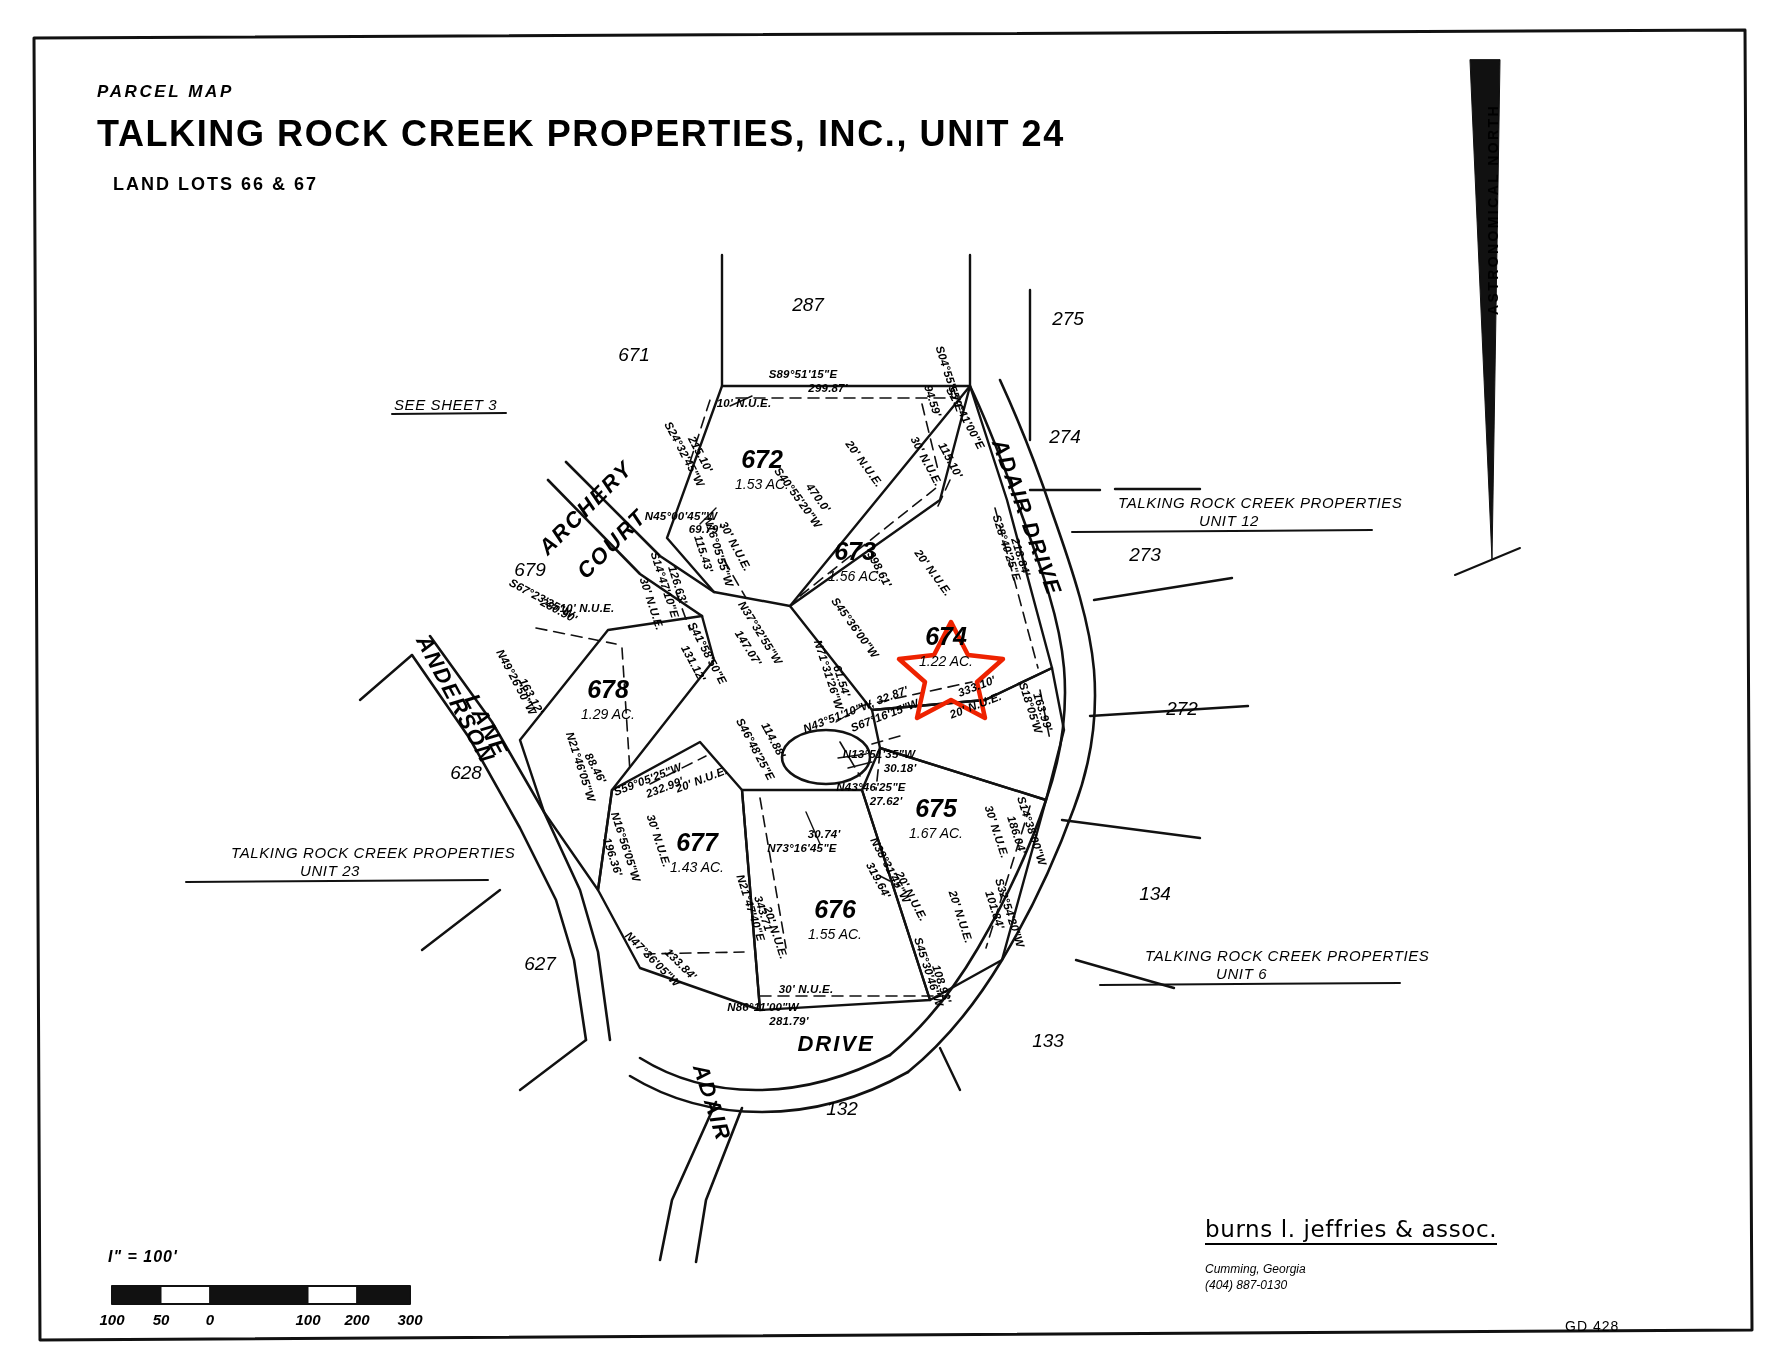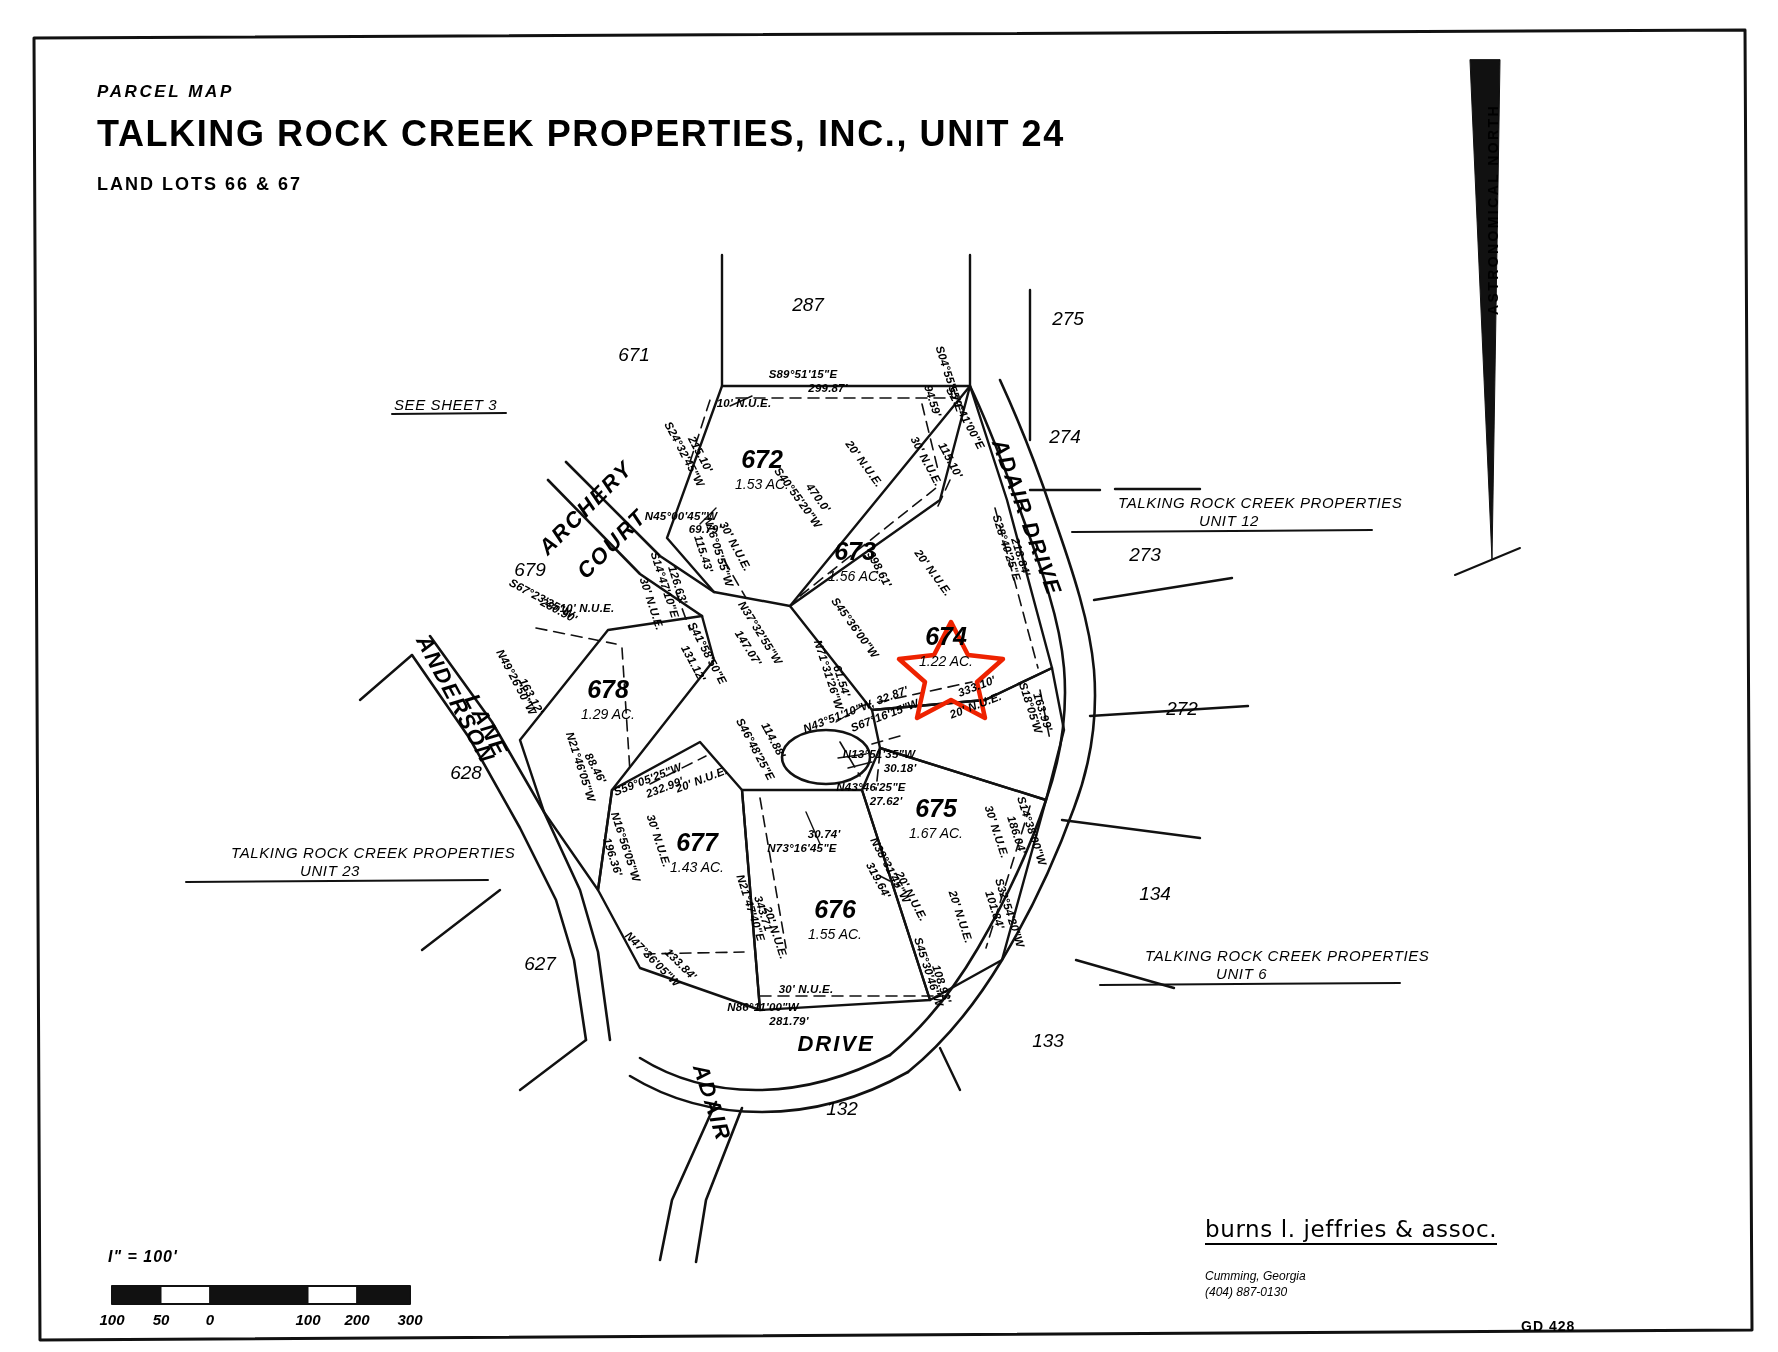--- a/index.html
+++ b/index.html
@@ -11,30 +11,30 @@
   .bear{font-size:11.5px;font-style:italic;font-weight:600;letter-spacing:.2px;}
   .lotno{font-size:25px;font-weight:bold;font-style:italic;}
   .lotac{font-size:14px;font-style:italic;}
   .adjno{font-size:19px;font-style:italic;}
   .road{font-size:22px;font-weight:bold;letter-spacing:2px;font-style:italic;}
   .note{font-size:15px;font-style:italic;letter-spacing:.6px;}
   .scaleno{font-size:15px;font-style:italic;font-weight:bold;}
   #titleblock{position:absolute;left:97px;top:82px;}
   #t1{font-size:17px;font-weight:bold;letter-spacing:2.6px;font-style:italic;}
   #t2{font-size:36px;font-weight:bold;letter-spacing:1.6px;margin-top:11px;white-space:nowrap;}
-  #t3{font-size:18px;font-weight:bold;letter-spacing:2px;margin-top:16px;line-height:1.55;}
+  #t3{font-size:18px;font-weight:bold;letter-spacing:2px;margin-top:16px;line-height:1.55;margin-left:16px;}
   #northlab{position:absolute;left:1485px;top:315px;transform:rotate(-90deg);
     transform-origin:0 0;font-size:14px;font-weight:bold;letter-spacing:2.4px;white-space:nowrap;}
   #scaleblock{position:absolute;left:108px;top:1248px;}
   #scaletxt{font-size:16px;font-weight:bold;font-style:italic;letter-spacing:1px;}
   #sig{position:absolute;left:1205px;top:1216px;text-align:left;}
   #signame{font-size:23px;letter-spacing:.6px;font-family:"DejaVu Sans",sans-serif;
     border-bottom:2px solid #000;padding-bottom:1px;display:inline-block;}
-  #sigcity{font-size:12px;font-style:italic;margin-top:23px;line-height:1.35;}
-  #gd{position:absolute;left:1521px;top:1318px;font-size:14px;font-weight:bold;letter-spacing:1px;}
+  #sigcity{font-size:12px;font-style:italic;margin-top:16px;line-height:1.35;}
+  #gd{position:absolute;left:1565px;top:1318px;font-size:14px;font-weight:normal;letter-spacing:1px;}
 </style>
 </head>
 <body>
 
 <div id="sheet">
 
   <svg viewBox="0 0 1778 1352">
     <g fill="none" stroke="#111" stroke-linejoin="round" stroke-linecap="round">
 
       <path d="M34,38 L1745,30 L1752,1330 L40,1340 Z" stroke-width="3"></path>

